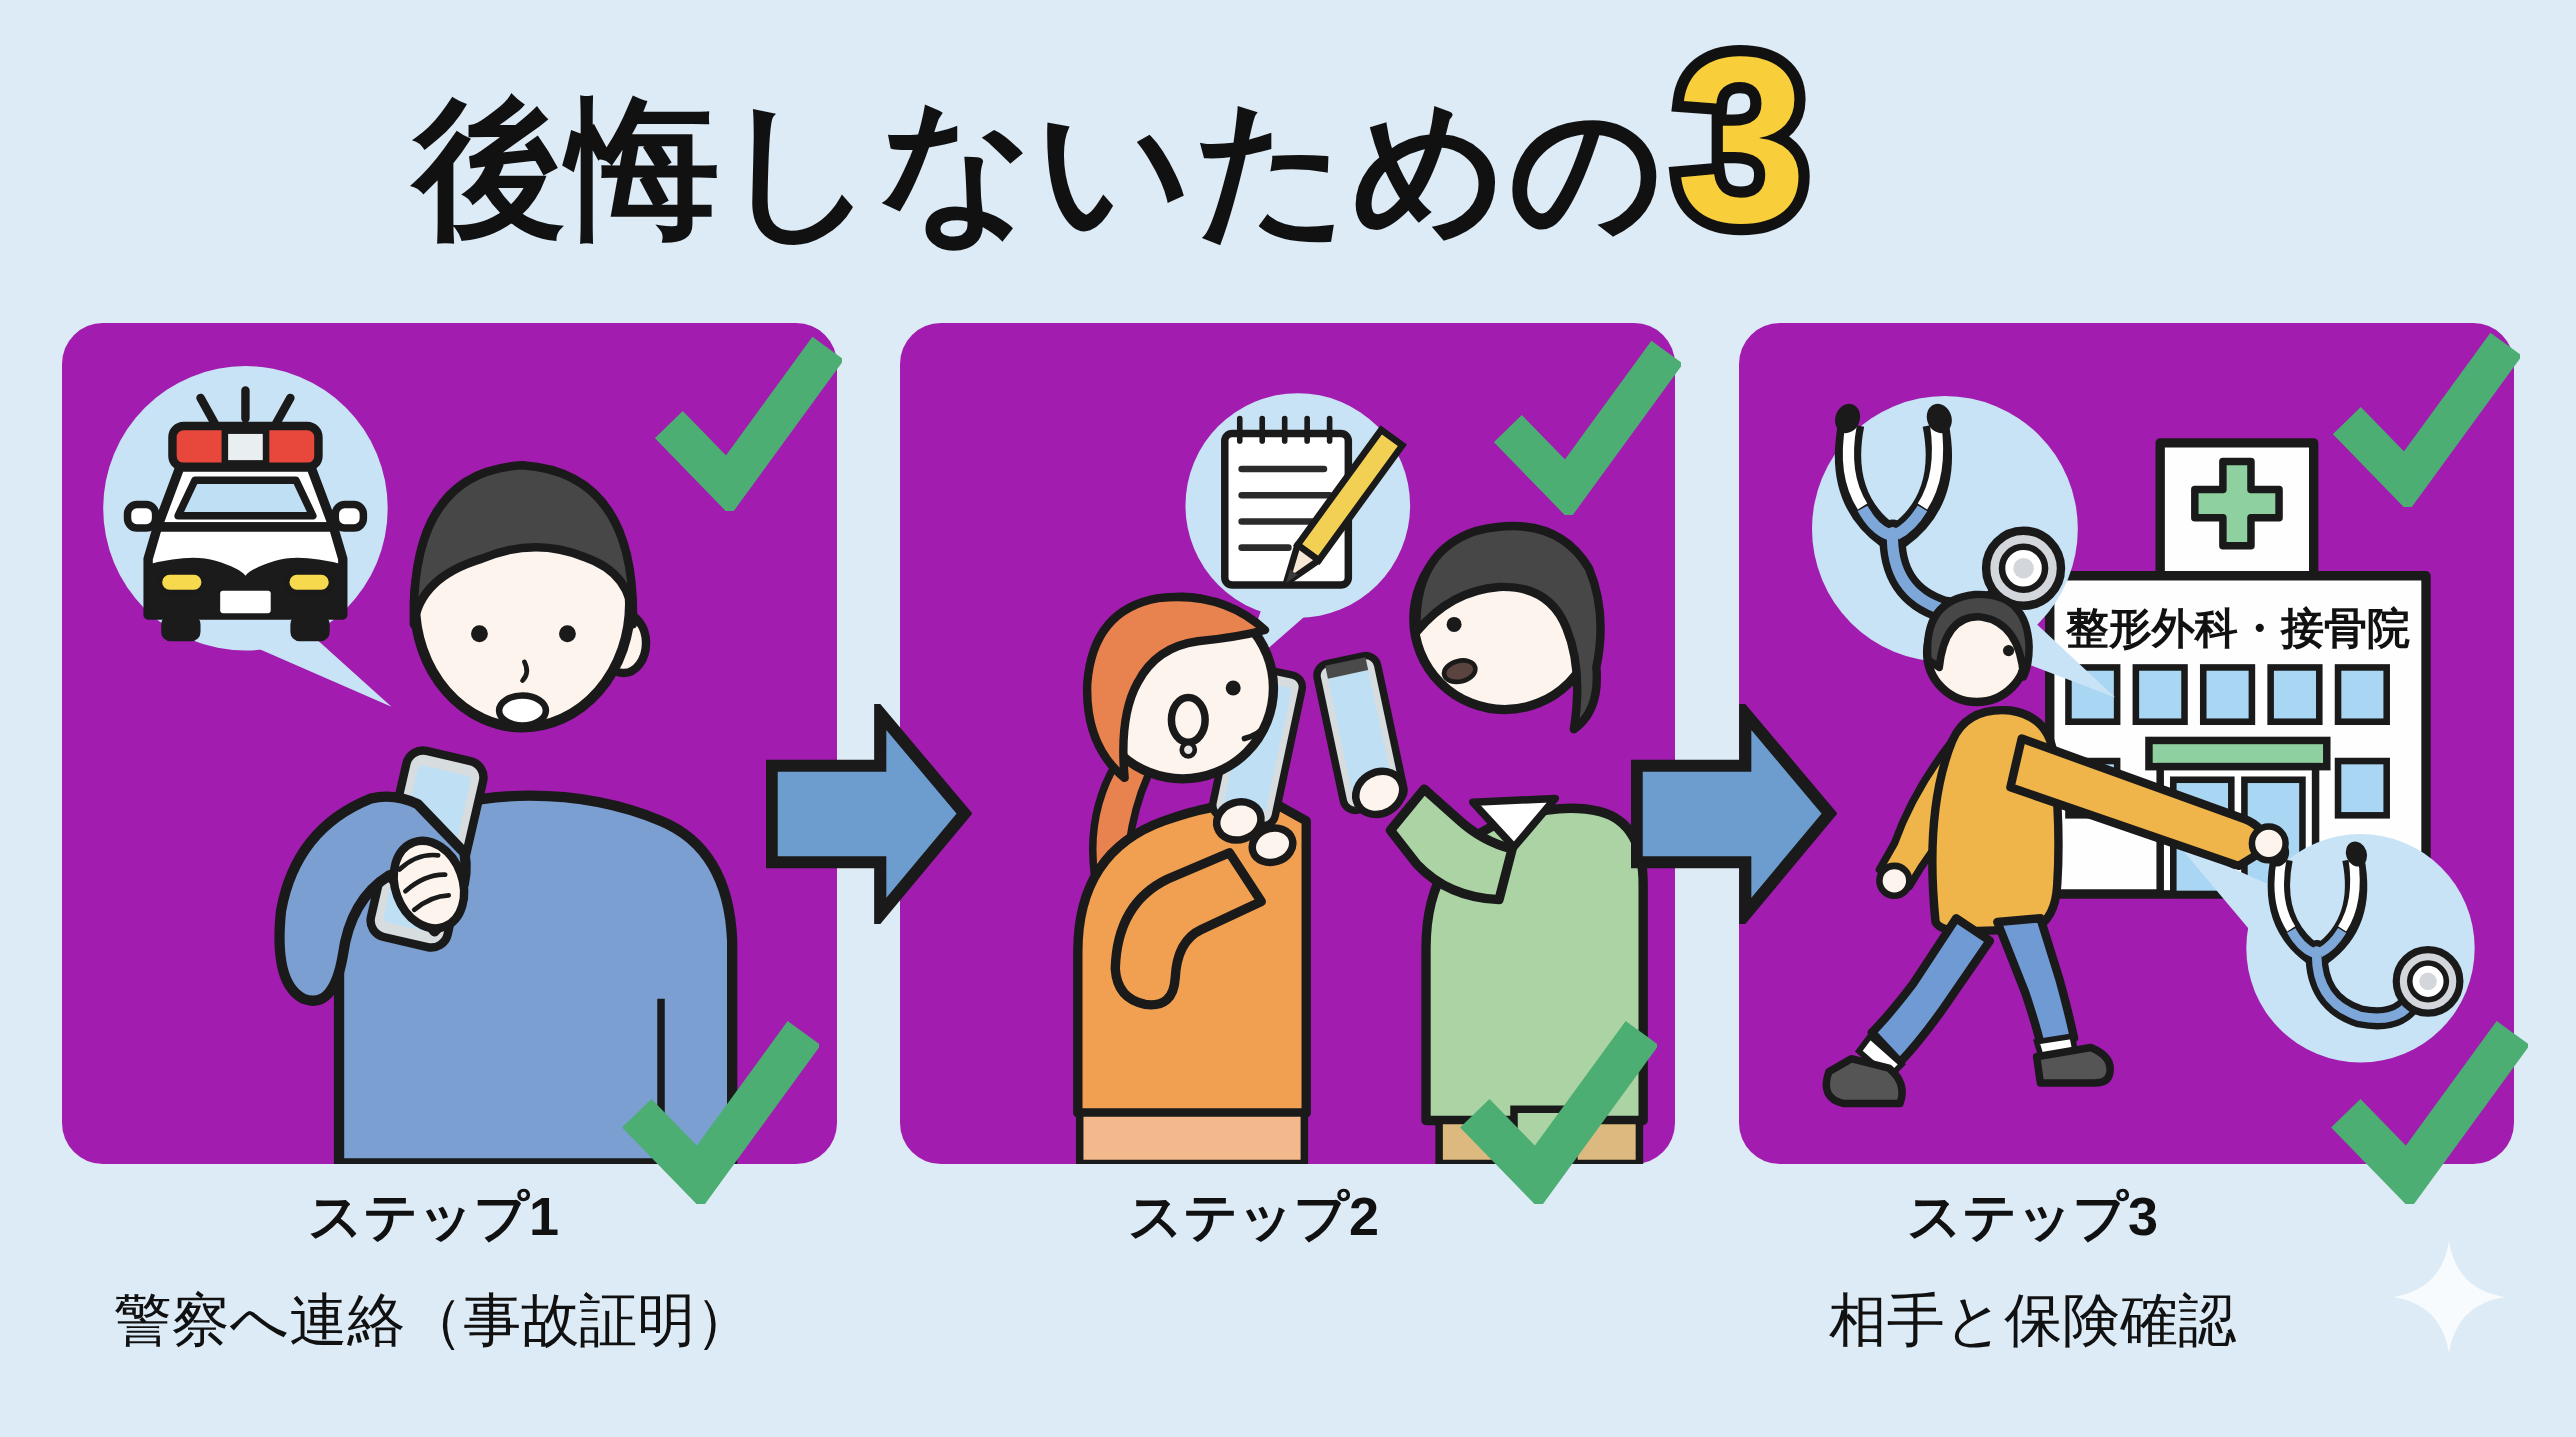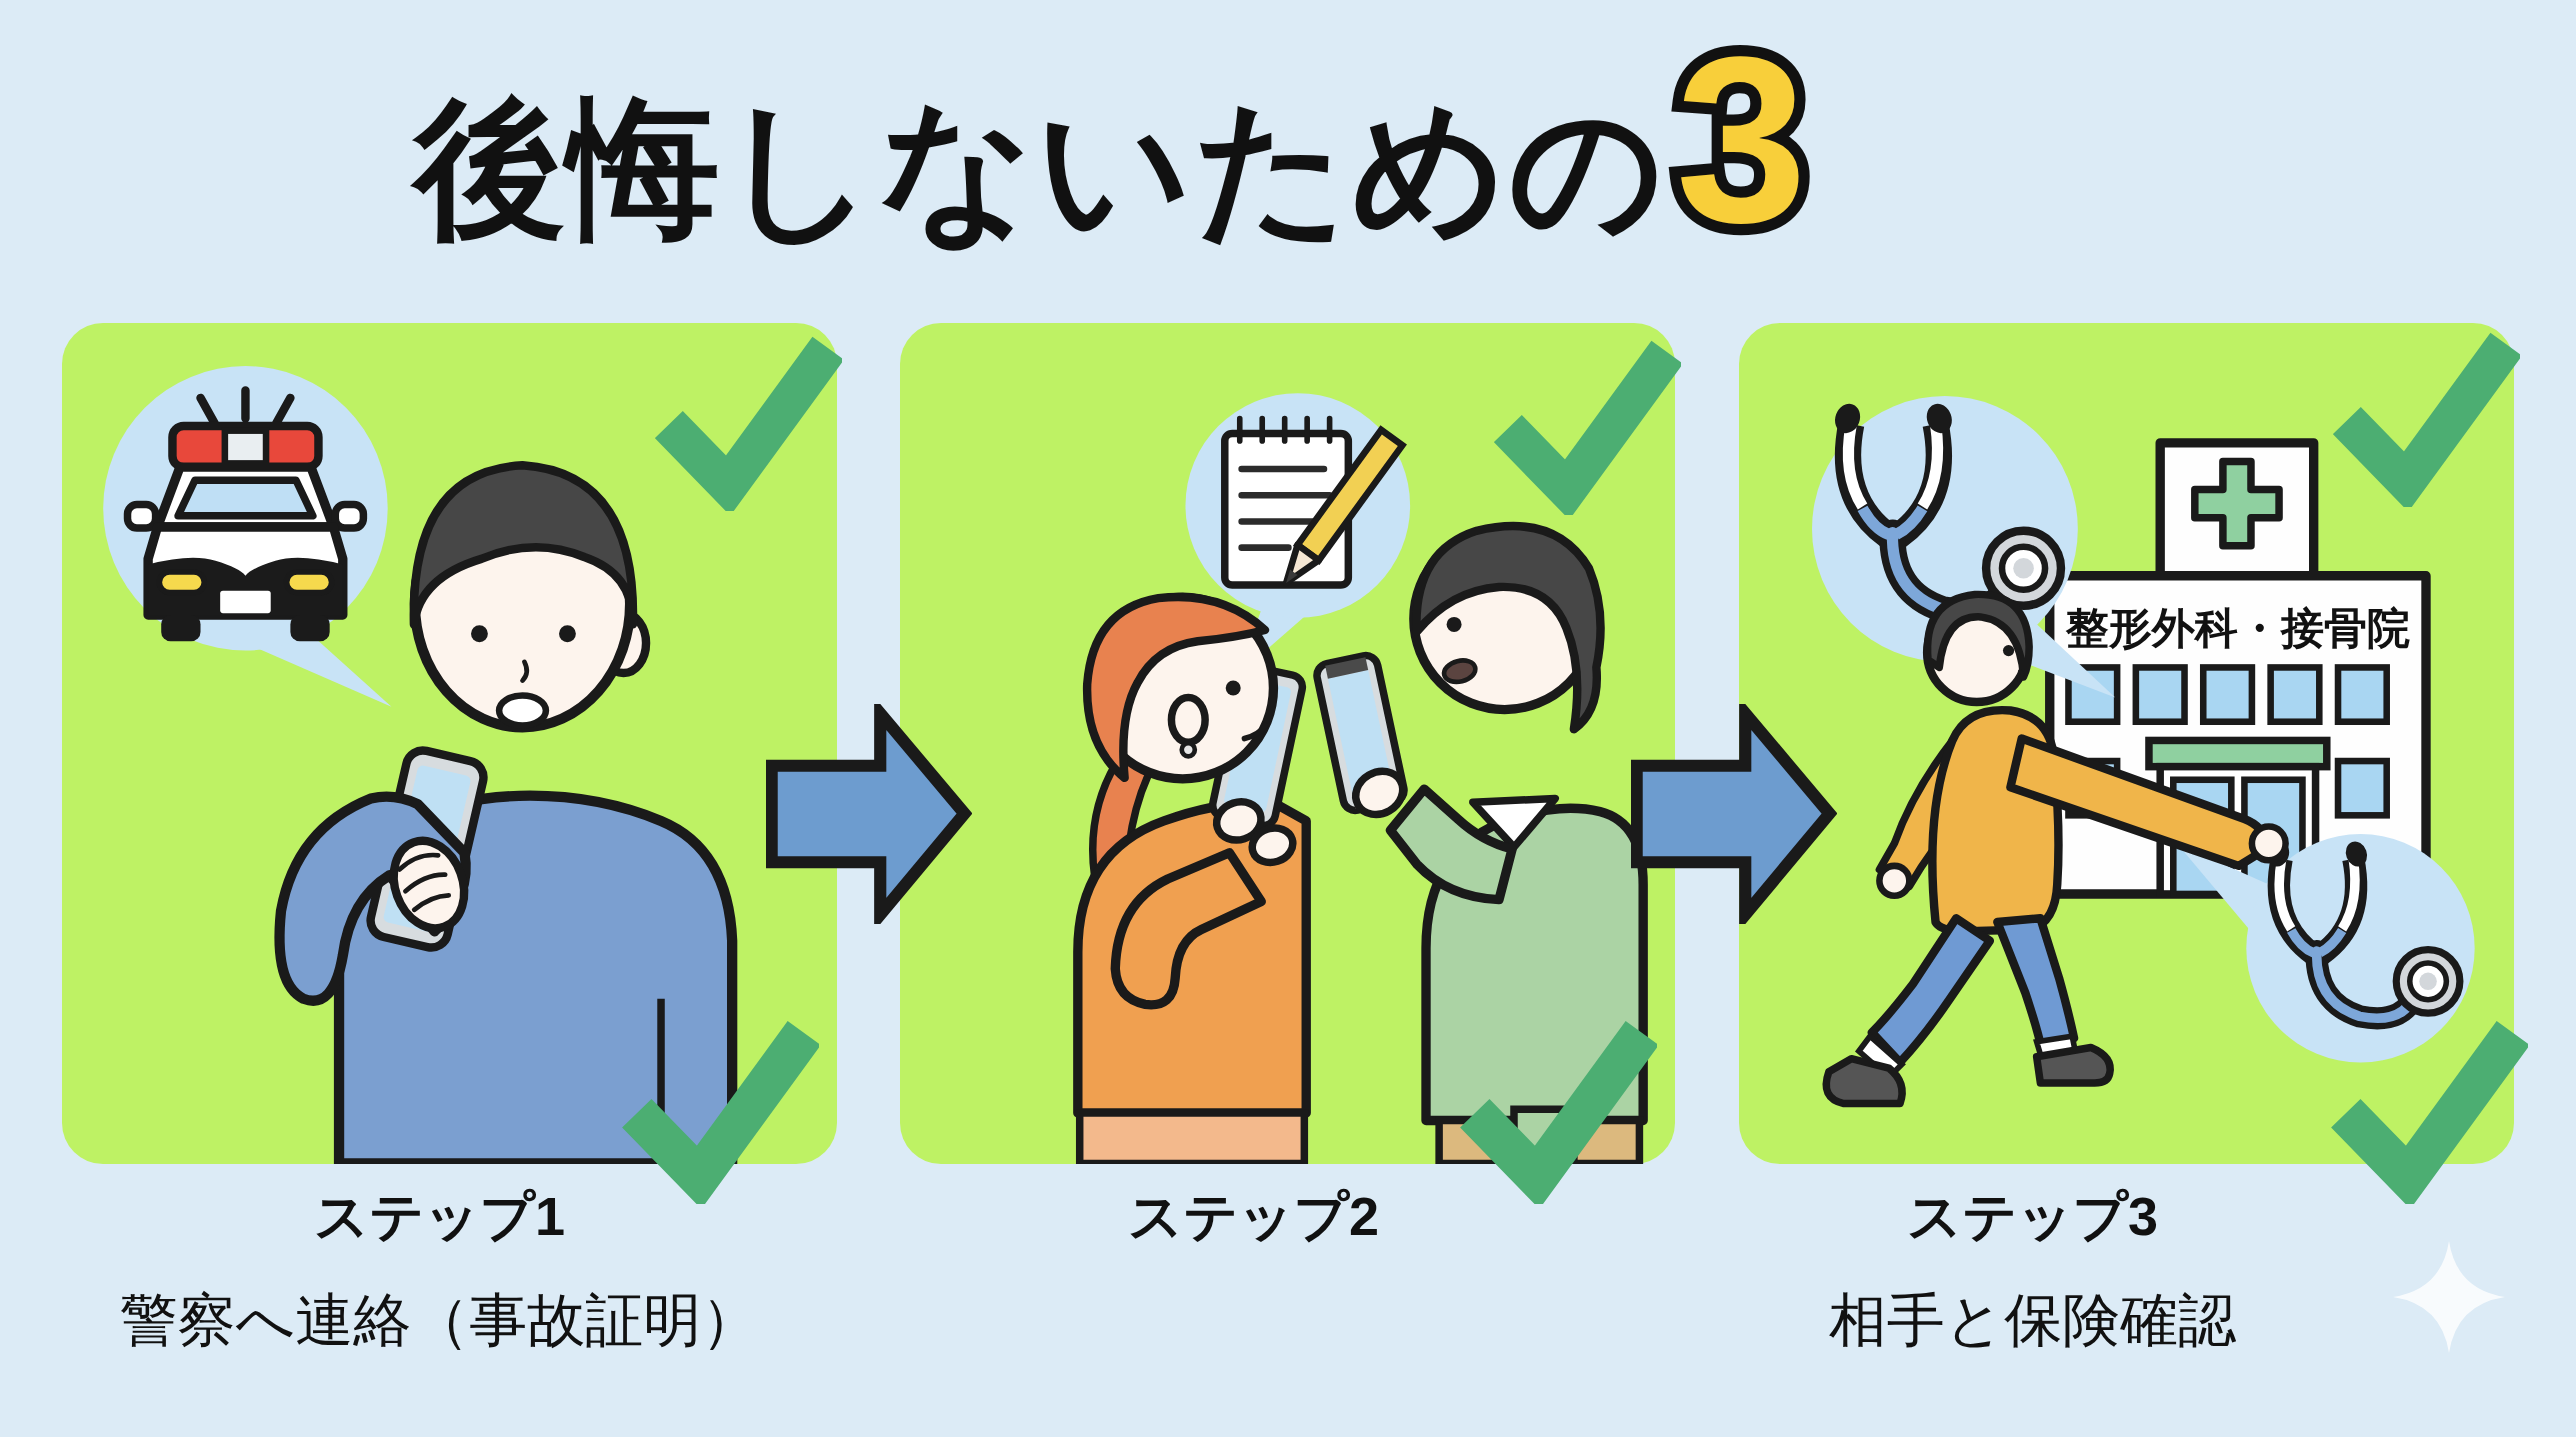--- a/index.html
+++ b/index.html
@@ -18,38 +18,38 @@
     white-space:nowrap;
   }
   .title .t-part{font-size:152px;}
   .t-num-wrap{position:relative;display:inline-block;margin:0 9.4px;}
   .t-num{font-size:236px;font-weight:bold;line-height:1;}
   .t-num.stroke{position:absolute;left:0;top:0;-webkit-text-stroke:22.5px #111;color:#111;}
   .t-num.fill{position:relative;color:#f8cf3a;}
   
   .panel{
     position:absolute;top:323px;width:775px;height:841px;
-    background:#bef264;border-radius:41px;
+    background:#a21caf;border-radius:41px;
   }
   .panel svg.scene{position:absolute;inset:0;}
   #panel-1{left:62px;}
   #panel-2{left:900px;}
   #panel-3{left:1739px;}
   
   .check{position:absolute;}
   .arrow{position:absolute;}
   .sparkle{position:absolute;}
   
   .caption{
     position:absolute;top:1181px;width:775px;
     text-align:center;color:#111;font-weight:bold;white-space:nowrap;
   }
   .caption h2{margin:0;font-size:54px;font-weight:bold;}
   .caption p{margin:28px 0 0 0;font-size:58px;font-weight:normal;}
-  #caption-1{left:52px;}
+  #caption-1{left:46px;}
   #caption-2{left:866px;}
   #caption-3{left:1645px;}
 </style>
 </head>
 <body>
 
 <div class="stage">
 
   <header class="title">
     <span class="t-part">後悔しないための</span>

